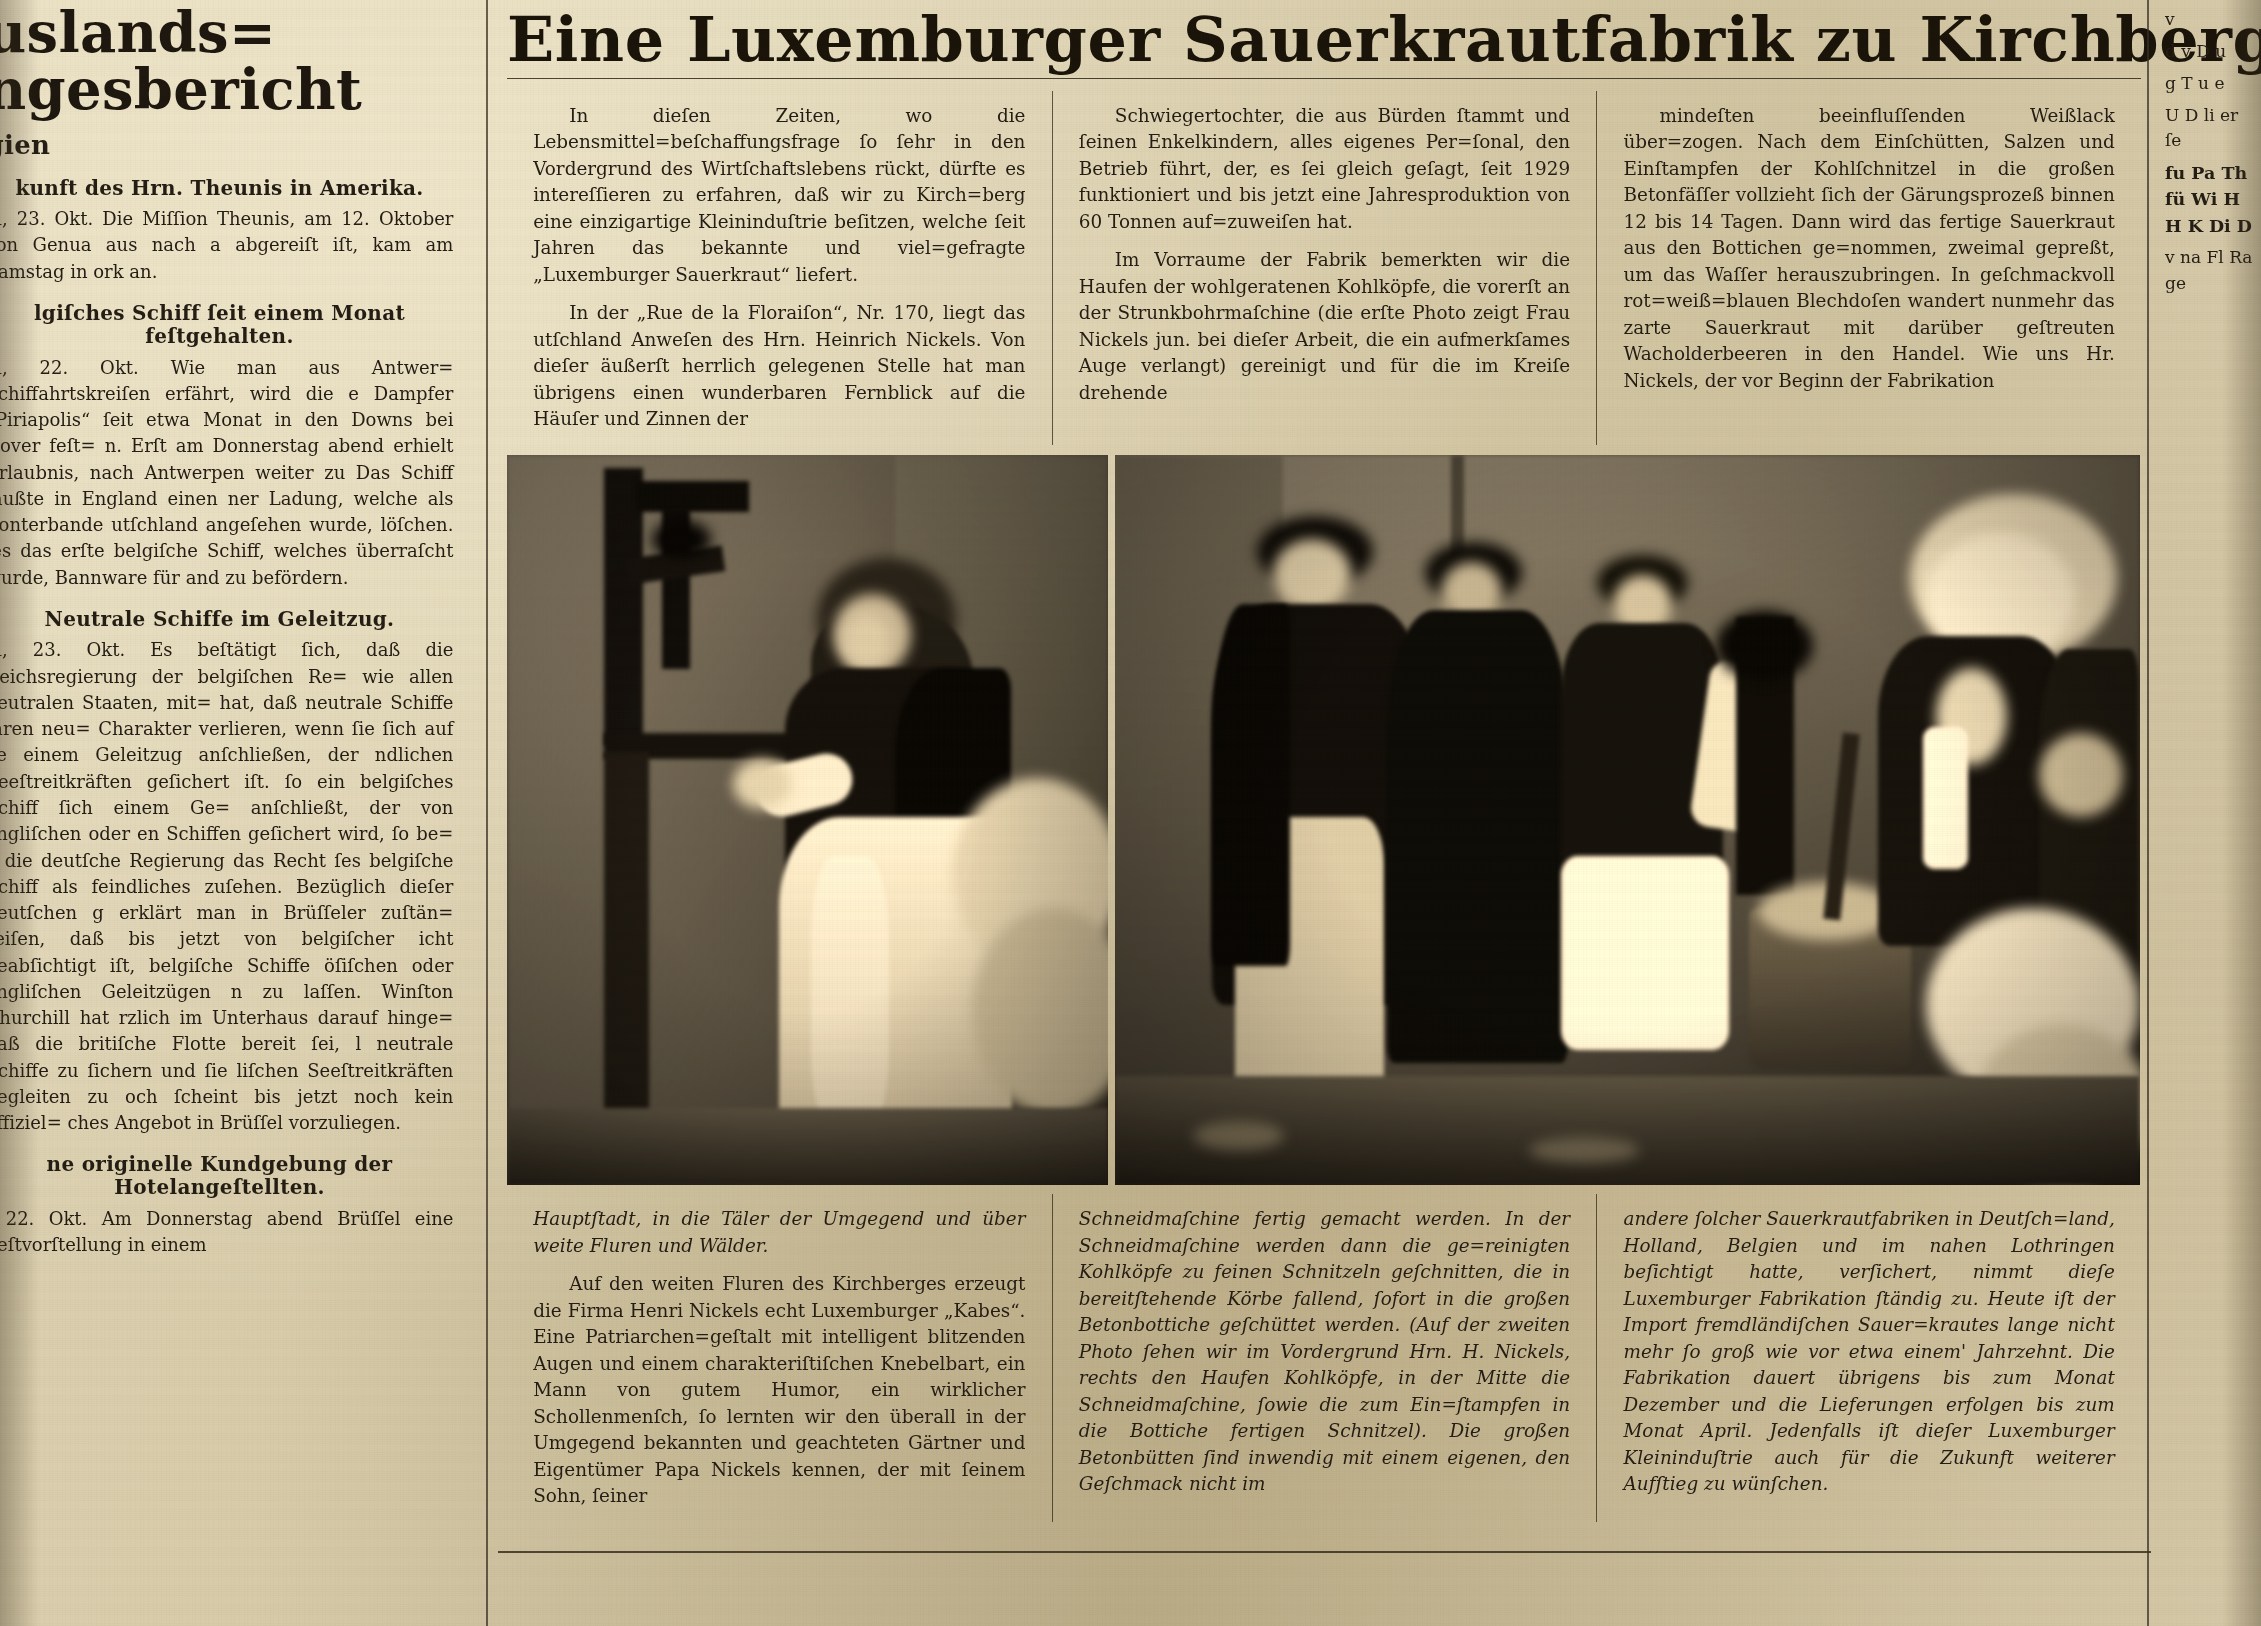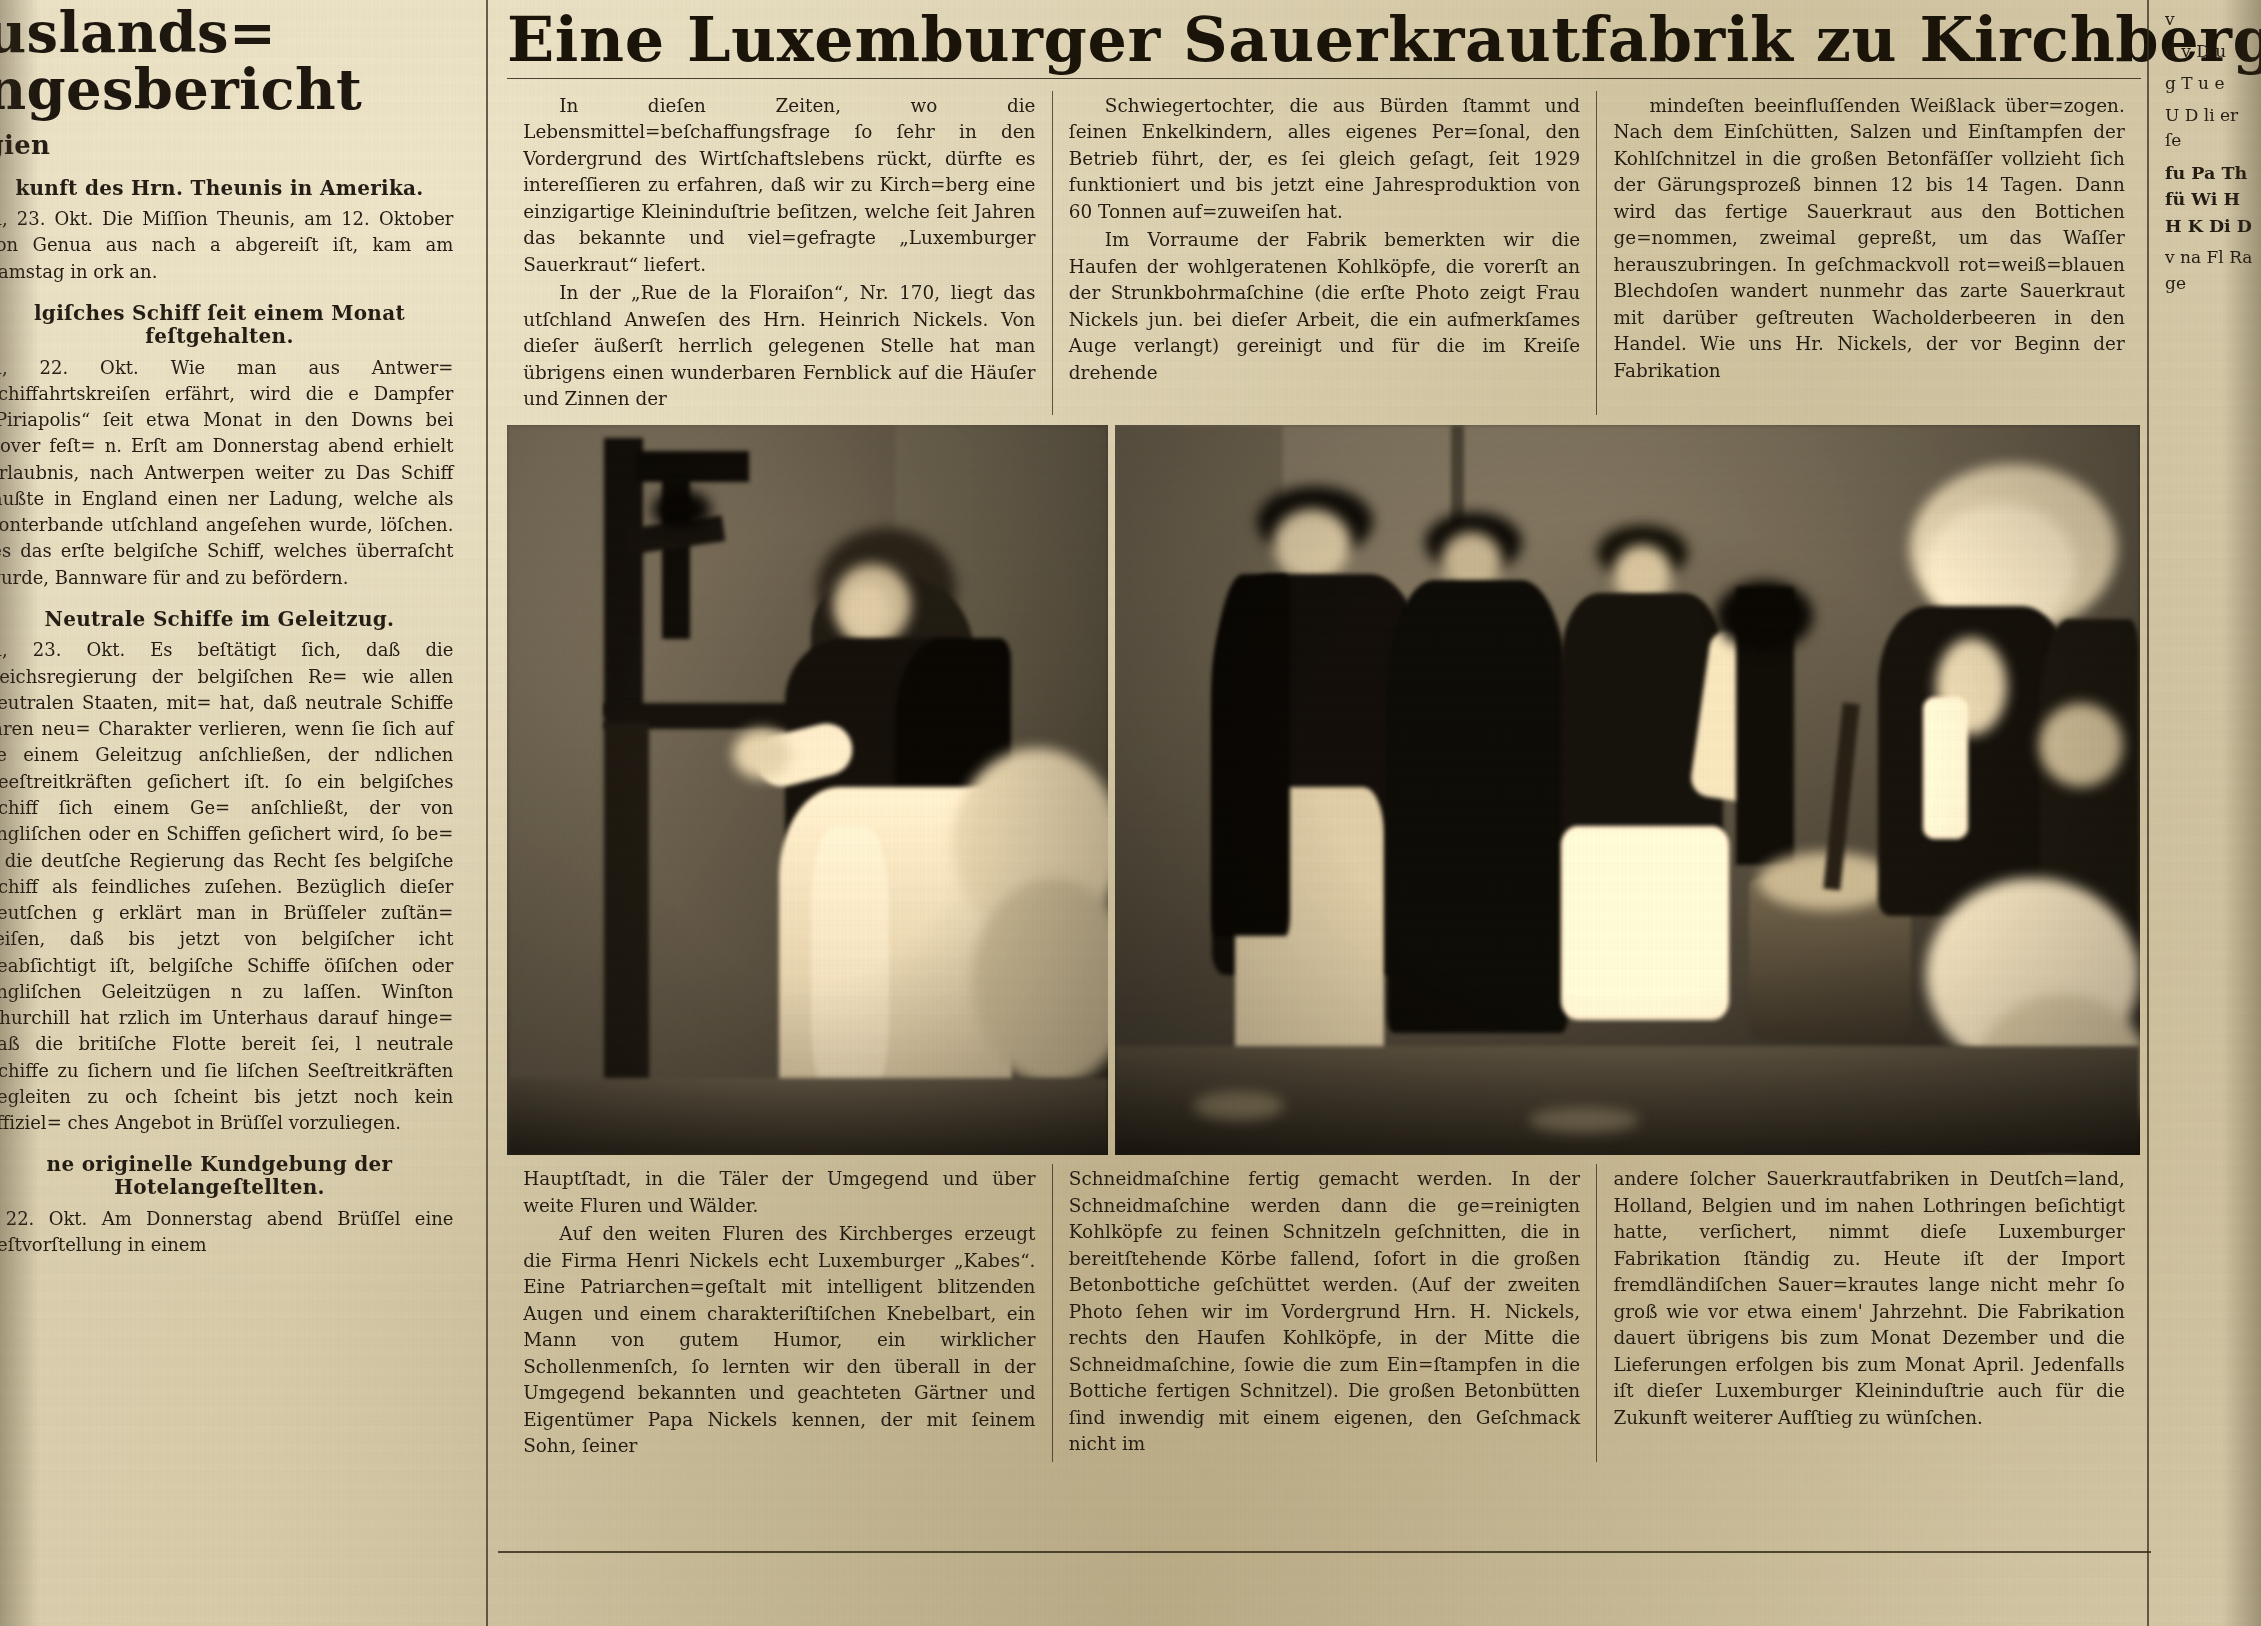--- a/index.html
+++ b/index.html
@@ -122,24 +122,24 @@
     width: 33.3333%;
     box-sizing: border-box;
     padding: 0 14.2px;
     position: relative;
   }
   .col + .col { border-left: 1.3px solid rgba(50,40,25,.75); }
   .col p {
     font-size: 18.4px;
     line-height: 1.44;
     text-align: justify;
-    margin: 2px;
+    margin: 12px;
     text-indent: 36px;
   }
-  .col p.noind { text-indent: 0; }
+  .col p.noind { text-indent: 0; font-style: italic; }
 
   
   #photo-band {
     display: flex;
     gap: 6.5px;
     margin: 10.3px 0 9px 0;
   }
   .photo {
     position: relative;
     overflow: hidden;

